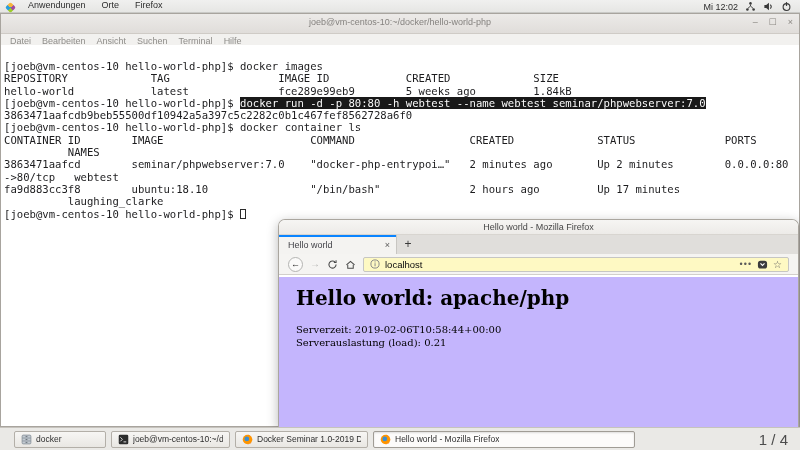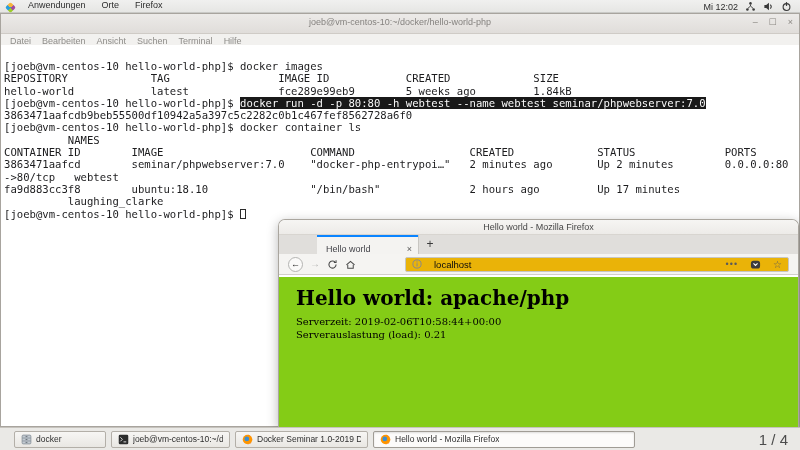--- a/index.html
+++ b/index.html
@@ -41,44 +41,44 @@
   .tline .cursor { display:inline-block; width:6px; height:10px;
     border:1px solid #2a2a2a; vertical-align:-1px; }
 
   
   .ff-win { position:absolute; left:278px; top:219px; width:521px; height:208px;
     background:#fff; border:1px solid #aaa69f; border-bottom:none;
     border-radius:7px 7px 0 0; box-shadow:0 3px 12px rgba(0,0,0,.28); z-index:20; overflow:hidden; }
   .ff-titlebar { height:15px; background:linear-gradient(#f6f5f3,#edebe8);
     border-bottom:1px solid #d8d5d0; text-align:center; font-size:9px; line-height:15px; color:#474747; }
   .ff-tabbar { height:19px; background:#e0dedb; display:flex; align-items:stretch; }
-  .ff-tab { width:102px; background:#f4f3f1; border-right:1px solid #c8c6c2;
-    position:relative; display:flex; align-items:flex-end; padding:0 6px 0 9px;margin-left:38px; }
+  .ff-tab { width:118px; background:#f4f3f1; border-right:1px solid #c8c6c2;
+    position:relative; display:flex; align-items:center; padding:0 6px 0 9px; }
   .ff-tab::before { content:""; position:absolute; left:0; top:0; right:0; height:2px; background:#0a84ff; }
   .ff-tab-label { font-size:9px; color:#44444a; flex:1; overflow:hidden; white-space:nowrap; }
   .ff-tab-close { font-size:9px; color:#5c5c5c; padding-left:6px; }
   .ff-newtab { width:22px; text-align:center; font-size:12px; line-height:19px; color:#3a3a3a; }
   .ff-navbar { height:21px; background:#f5f4f2; border-bottom:1px solid #d2cfcb;
     display:flex; align-items:center; padding:0 9px; gap:7px; }
   .nav-btn { font-size:10px; color:#2b2b2b; line-height:1; }
   .nav-back { width:15px; height:15px; border:1px solid #b4b4b2; border-radius:50%;
     background:#fbfaf9; display:flex; align-items:center; justify-content:center; font-size:9px; }
   .nav-fwd { color:#b5b5b3; }
   .nav-ico { width:11px; height:11px; display:block; }
-  .urlbar { flex:1; height:15px; background:#eab308; border:1px solid #c6c6c3; border-radius:2px;
-    display:flex; align-items:center; padding:0 6px; gap:12px;margin-left:42px; }
+  .urlbar { flex:1; height:15px; background:#fef9c3; border:1px solid #c6c6c3; border-radius:2px;
+    display:flex; align-items:center; padding:0 6px; gap:5px; }
   .url-text { font-size:9.5px; color:#0c0c0d; flex:1; }
   .url-ico { display:block; }
   .url-more { font-size:9px; color:#5a5a5a; letter-spacing:1px; }
   .url-star { font-size:10px; color:#5a5a5c; }
-  .ff-content { position:absolute; left:0; top:57px; right:0; bottom:0; background:#84cc16;
+  .ff-content { position:absolute; left:0; top:57px; right:0; bottom:0; background:#c4b5fd;
     padding:0 1px 0 17px; font-family:"DejaVu Serif", serif; color:#000; }
   .ff-content h1 { margin:9px 0 0 0; font-size:20px; font-weight:bold; font-family:"DejaVu Serif", serif; }
   .ff-content .pline { margin:0; font-size:10px; line-height:13px; }
-  .ff-content .pline.first { margin-top:5px; }
+  .ff-content .pline.first { margin-top:13px; }
 
   
   .taskbar { position:absolute; left:0; top:427px; width:800px; height:23px;
     background:#eae9e6; border-top:1px solid #c6c3bd; display:flex; align-items:center;
     gap:5px; padding:0 8px 0 14px; z-index:50; }
   .task-btn { height:17px; border:1px solid #b3afa8; border-radius:2px;
     background:linear-gradient(#f7f6f4,#e9e7e3); display:flex; align-items:center; gap:4px;
     padding:0 6px; font-size:8.5px; color:#2f2f2f; overflow:hidden; white-space:nowrap; }
   .task-btn.active { background:#fcfbfa; border-color:#a09c95; box-shadow:inset 0 1px 2px rgba(0,0,0,.12); }
   .task-btn .lbl { overflow:hidden; white-space:nowrap; }
@@ -131,22 +131,22 @@
       <span>Terminal</span>
       <span>Hilfe</span>
     </div>
     <div class="term-body">
         <div class="tline"><span>[joeb@vm-centos-10 hello-world-php]$ docker images</span></div>
         <div class="tline"><span>REPOSITORY             TAG                 IMAGE ID            CREATED             SIZE</span></div>
         <div class="tline"><span>hello-world            latest              fce289e99eb9        5 weeks ago         1.84kB</span></div>
         <div class="tline"><span>[joeb@vm-centos-10 hello-world-php]$ </span><span class="inv">docker run -d -p 80:80 -h webtest --name webtest seminar/phpwebserver:7.0</span></div>
         <div class="tline"><span>3863471aafcdb9beb55500df10942a5a397c5c2282c0b1c467fef8562728a6f0</span></div>
         <div class="tline"><span>[joeb@vm-centos-10 hello-world-php]$ docker container ls</span></div>
+        <div class="tline"><span>CONTAINER ID        IMAGE                       COMMAND                  CREATED             STATUS              PORTS</span></div>
         <div class="tline"><span>          NAMES</span></div>
-        <div class="tline"><span>CONTAINER ID        IMAGE                       COMMAND                  CREATED             STATUS              PORTS</span></div>
         <div class="tline"><span>3863471aafcd        seminar/phpwebserver:7.0    "docker-php-entrypoi…"   2 minutes ago       Up 2 minutes        0.0.0.0:80</span></div>
         <div class="tline"><span>-&gt;80/tcp   webtest</span></div>
         <div class="tline"><span>fa9d883cc3f8        ubuntu:18.10                "/bin/bash"              2 hours ago         Up 17 minutes</span></div>
         <div class="tline"><span>          laughing_clarke</span></div>
         <div class="tline"><span>[joeb@vm-centos-10 hello-world-php]$ </span><span class="cursor"></span></div>
       </div>
   </div>
 
   <div class="ff-win">
     <div class="ff-titlebar">Hello world - Mozilla Firefox</div>

